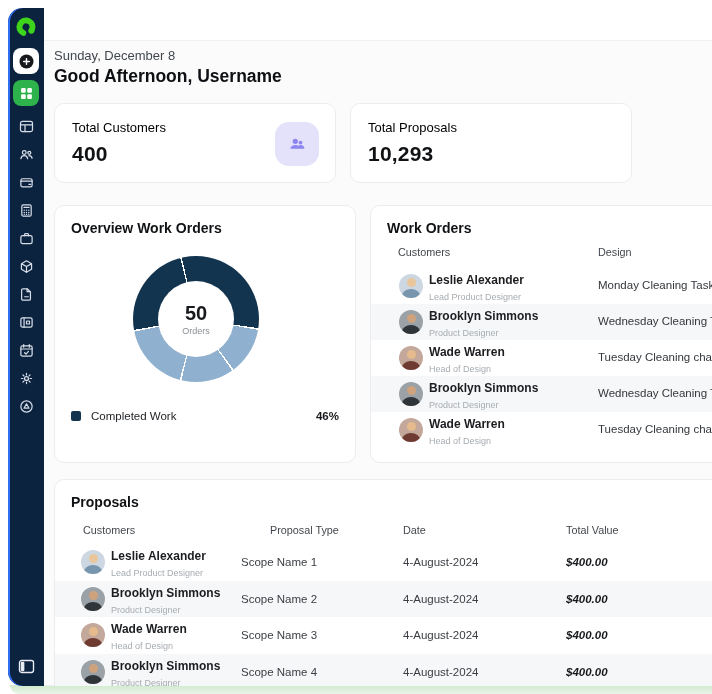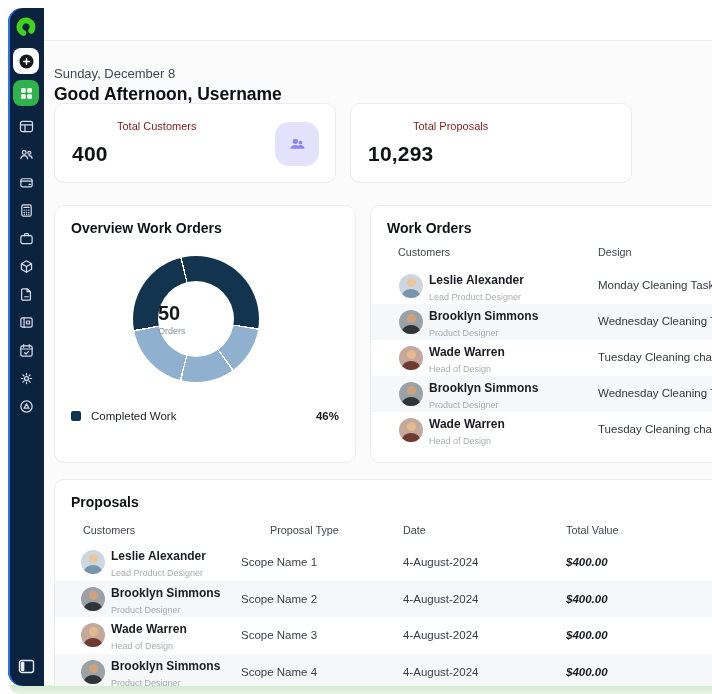--- a/index.html
+++ b/index.html
@@ -24,38 +24,38 @@
   .sq-btn.green{background:#2db24c;margin-bottom:6px;}
   .nav-it{width:28px;height:28px;display:flex;align-items:center;justify-content:center;cursor:pointer;}
   .nav-it svg{stroke:#d8dee8;fill:none;stroke-width:1.3;stroke-linecap:round;stroke-linejoin:round;}
   .side-bottom{position:absolute;bottom:12px;left:0;width:36px;display:flex;justify-content:center;}
   .side-bottom svg{stroke:#e8ecf2;fill:none;stroke-width:1.3;}
   
   .topbar{position:absolute;left:36px;top:0;right:0;height:32px;background:#ffffff;
     border-bottom:1px solid #eef0f4;}
   
   .greet{position:absolute;left:46px;top:40px;}
-  .greet .date{font-size:13px;color:#42474e;margin-top:18px;}
+  .greet .date{font-size:13px;color:#42474e;}
   .greet .hello{font-size:17.5px;font-weight:700;color:#0e1013;margin-top:3px;}
   
   .stats{position:absolute;left:46px;top:95px;display:flex;gap:14px;}
   .stat-card{width:282px;height:80px;background:#fff;border:1px solid #ececf0;border-radius:10px;
     box-sizing:border-box;position:relative;}
-  .stat-card .lb{position:absolute;left:17px;top:16px;font-size:11px;color:#7f1d1d;margin-left:45px;}
+  .stat-card .lb{position:absolute;left:17px;top:16px;font-size:13px;color:#000000;}
   .stat-card .val{position:absolute;left:17px;top:38px;font-size:21px;font-weight:700;color:#101214;letter-spacing:.2px;}
   .stat-ic{position:absolute;right:16px;top:18px;width:44px;height:44px;border-radius:14px;
     display:flex;align-items:center;justify-content:center;}
   
   .card{background:#fff;border:1px solid #ececf0;border-radius:10px;box-sizing:border-box;position:absolute;overflow:hidden;}
   .card-title{font-size:14px;font-weight:700;color:#101214;}
   .ov-card{left:46px;top:197px;width:302px;height:258px;}
   .ov-card .card-title{position:absolute;left:16px;top:14px;}
   .donut{position:absolute;left:78px;top:50px;width:126px;height:126px;border-radius:50%;}
   .donut-hole{position:absolute;left:103px;top:75px;width:76px;height:76px;border-radius:50%;background:#fff;
-    display:flex;flex-direction:column;align-items:flex-start;justify-content:center;}
+    display:flex;flex-direction:column;align-items:center;justify-content:center;}
   .donut-hole .cv{font-size:20px;font-weight:700;color:#17191c;line-height:1;}
   .donut-hole .cl{font-size:9px;color:#8b9097;margin-top:3px;}
   .legend{position:absolute;left:16px;right:16px;top:202px;}
   .lg-row{display:flex;align-items:center;height:16px;margin-bottom:1px;}
   .sw{width:10px;height:10px;border-radius:2px;margin-right:10px;flex:none;}
   .lg-lb{font-size:11.5px;color:#1c1f23;font-weight:500;}
   .lg-v{margin-left:auto;font-size:11.5px;font-weight:700;color:#17191c;}
   
   .wo-card{left:362px;top:197px;width:360px;height:258px;}
   .wo-card .card-title{position:absolute;left:16px;top:14px;}

